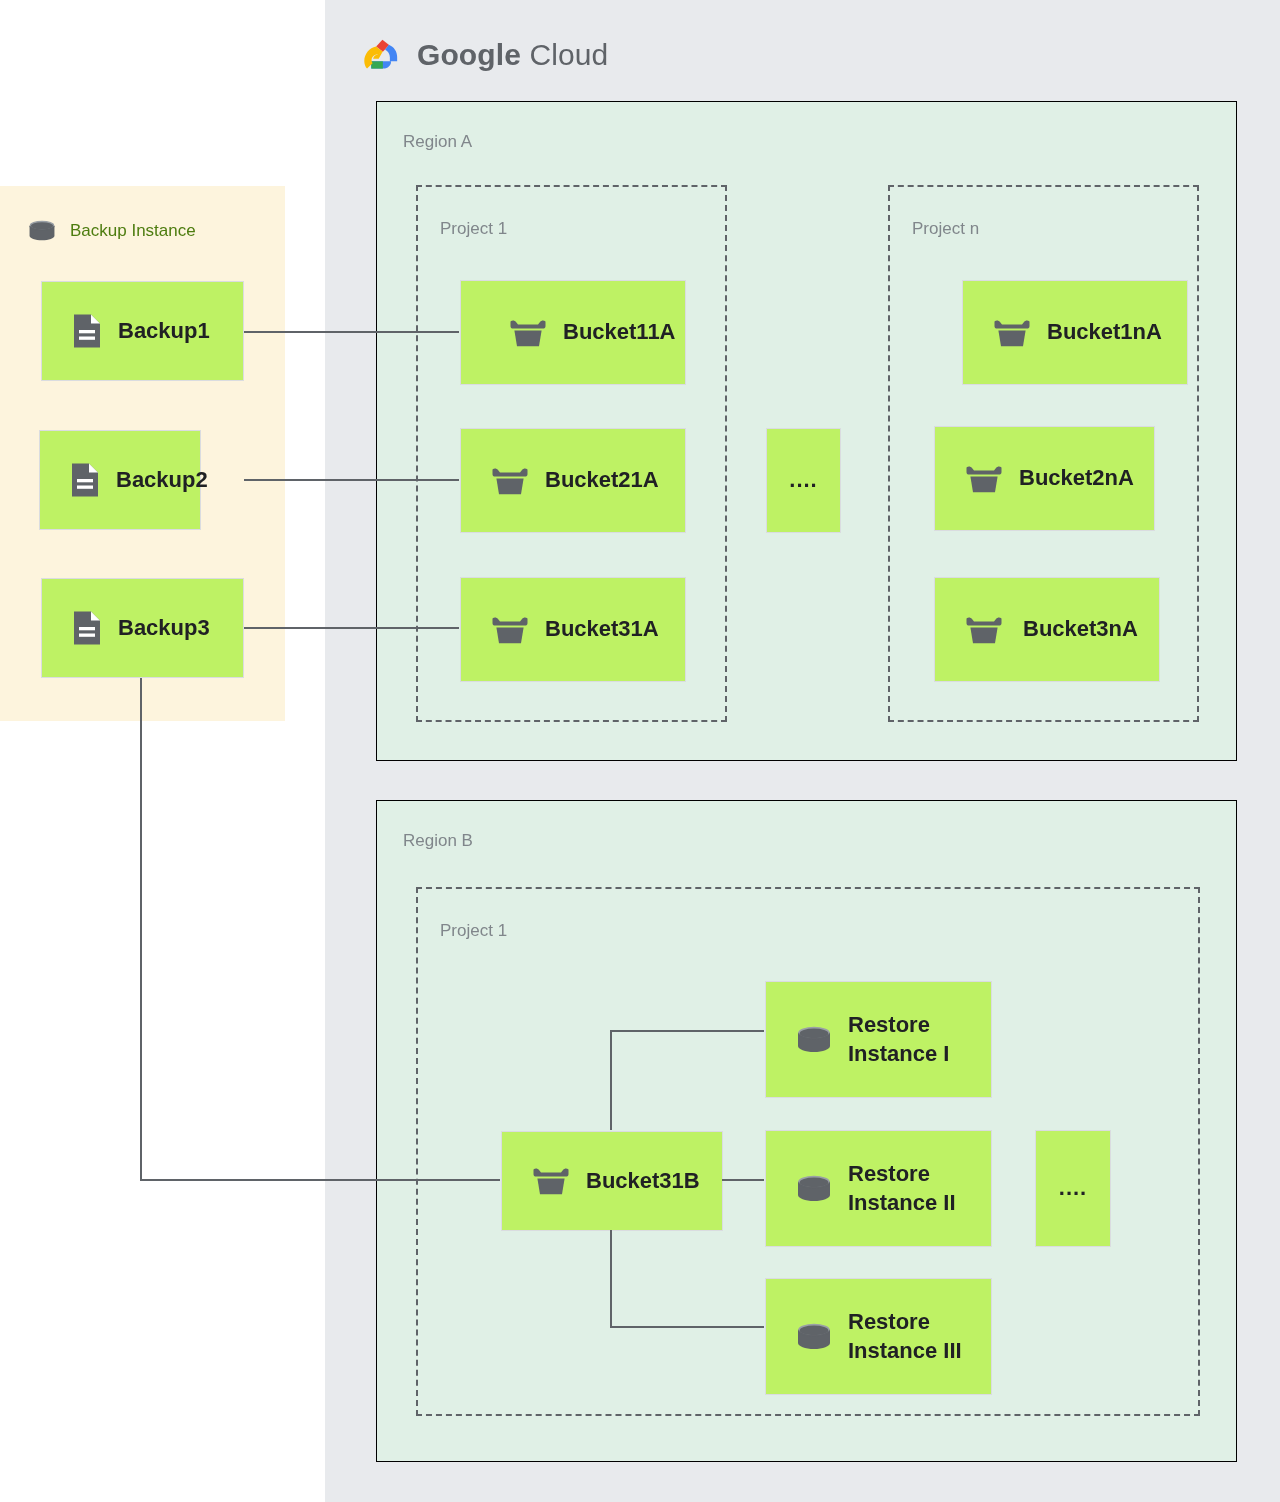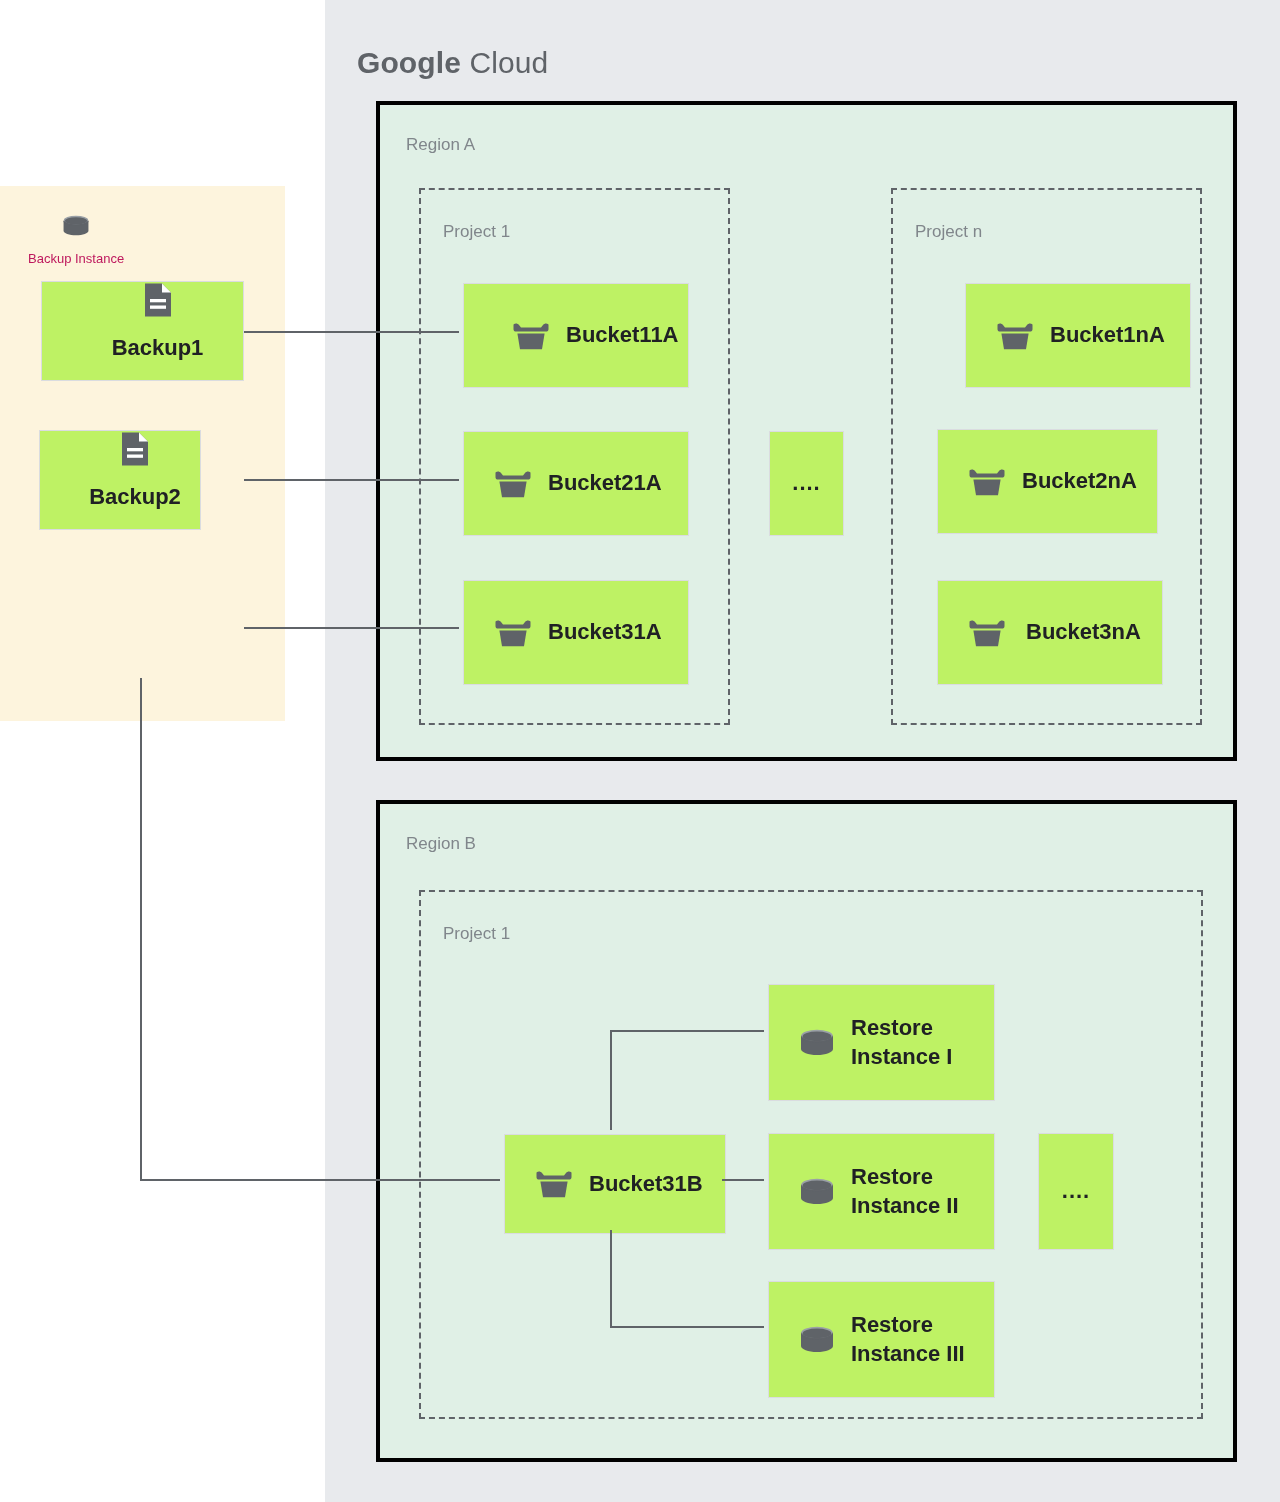--- a/index.html
+++ b/index.html
@@ -12,21 +12,21 @@
     font-family: "Liberation Sans", sans-serif;
     width: 1280px; height: 1502px;
     position: relative;
     overflow: hidden;
   }
   #stage {
     position: absolute;
     left: 0; top: 0;
     width: 1280px; height: 1502px;
   }
-  .abs { position: absolute; flex-direction: column; }
+  .abs { position: absolute; }
 
   
   #gcp-container {
     left: 325px; top: 0px;
     width: 955px; height: 1502px;
     background: #e8eaed;
   }
 
   
   #gcp-logo {
@@ -39,21 +39,21 @@
     font-size: 30px;
     color: #5f6368;
     letter-spacing: 0.1px;
     white-space: nowrap;
   }
   #gcp-logo .logo-text .g-bold { color:#5f6368; }
 
   
   .region-card {
     background: #e0f0e6;
-    border: 4px solid #000000;
+    border: 1px solid #000000;
   }
   #region-a { left: 376px; top: 101px; width: 861px; height: 660px; }
   #region-b { left: 376px; top: 800px; width: 861px; height: 662px; }
   .region-label {
     position: absolute;
     left: 26px; top: 30px;
     font-size: 17px;
     color: #80868b;
     white-space: nowrap;
   }
@@ -109,21 +109,21 @@
     width: 285px; height: 535px;
     background: #fdf4dd;
   }
   #backup-panel-header {
     position: absolute;
     left: 28px; top: 215px;
     height: 32px;
     display: flex; align-items: center; gap: 14px;
   }
   #backup-panel-header .hdr-text {
-    font-size: 13px; color: #be185d; white-space: nowrap;
+    font-size: 17px; color: #4d7c0f; white-space: nowrap;
   }
 
   
   .icon { display: block; flex: none; }
   .icon-doc { width: 30px; height: 36px; }
   .icon-bucket { width: 38px; height: 32px; }
   .icon-cyl { width: 36px; height: 28px; }
   .icon-cyl-sm { width: 28px; height: 22px; }
 
   
@@ -294,20 +294,29 @@
   </div>
   <div class="node abs" style="left:39px; top:430px; width:162px; height:100px;">
     <svg class="icon icon-doc" viewBox="0 0 30 36">
       <path d="M2 1.5 L19 1.5 L28 10.5 L28 34.5 L2 34.5 Z" fill="#5F6368"></path>
       <path d="M19 1.5 L28 10.5 L19 10.5 Z" fill="#ffffff"></path>
       <rect x="7" y="17" width="16" height="3.3" fill="#ffffff"></rect>
       <rect x="7" y="23.5" width="16" height="3.3" fill="#ffffff"></rect>
     </svg>
     <div class="node-label">Backup2</div>
   </div>
+  <div class="node abs" style="left:41px; top:578px; width:203px; height:100px;">
+    <svg class="icon icon-doc" viewBox="0 0 30 36">
+      <path d="M2 1.5 L19 1.5 L28 10.5 L28 34.5 L2 34.5 Z" fill="#5F6368"></path>
+      <path d="M19 1.5 L28 10.5 L19 10.5 Z" fill="#ffffff"></path>
+      <rect x="7" y="17" width="16" height="3.3" fill="#ffffff"></rect>
+      <rect x="7" y="23.5" width="16" height="3.3" fill="#ffffff"></rect>
+    </svg>
+    <div class="node-label">Backup3</div>
+  </div>
 
   <svg id="connectors" viewBox="0 0 1280 1502">
 
     <line x1="244" y1="332" x2="459" y2="332"></line>
 
     <line x1="244" y1="480" x2="459" y2="480"></line>
 
     <line x1="244" y1="628" x2="459" y2="628"></line>
 
     <path d="M141 678 L141 1180 L500 1180"></path>

